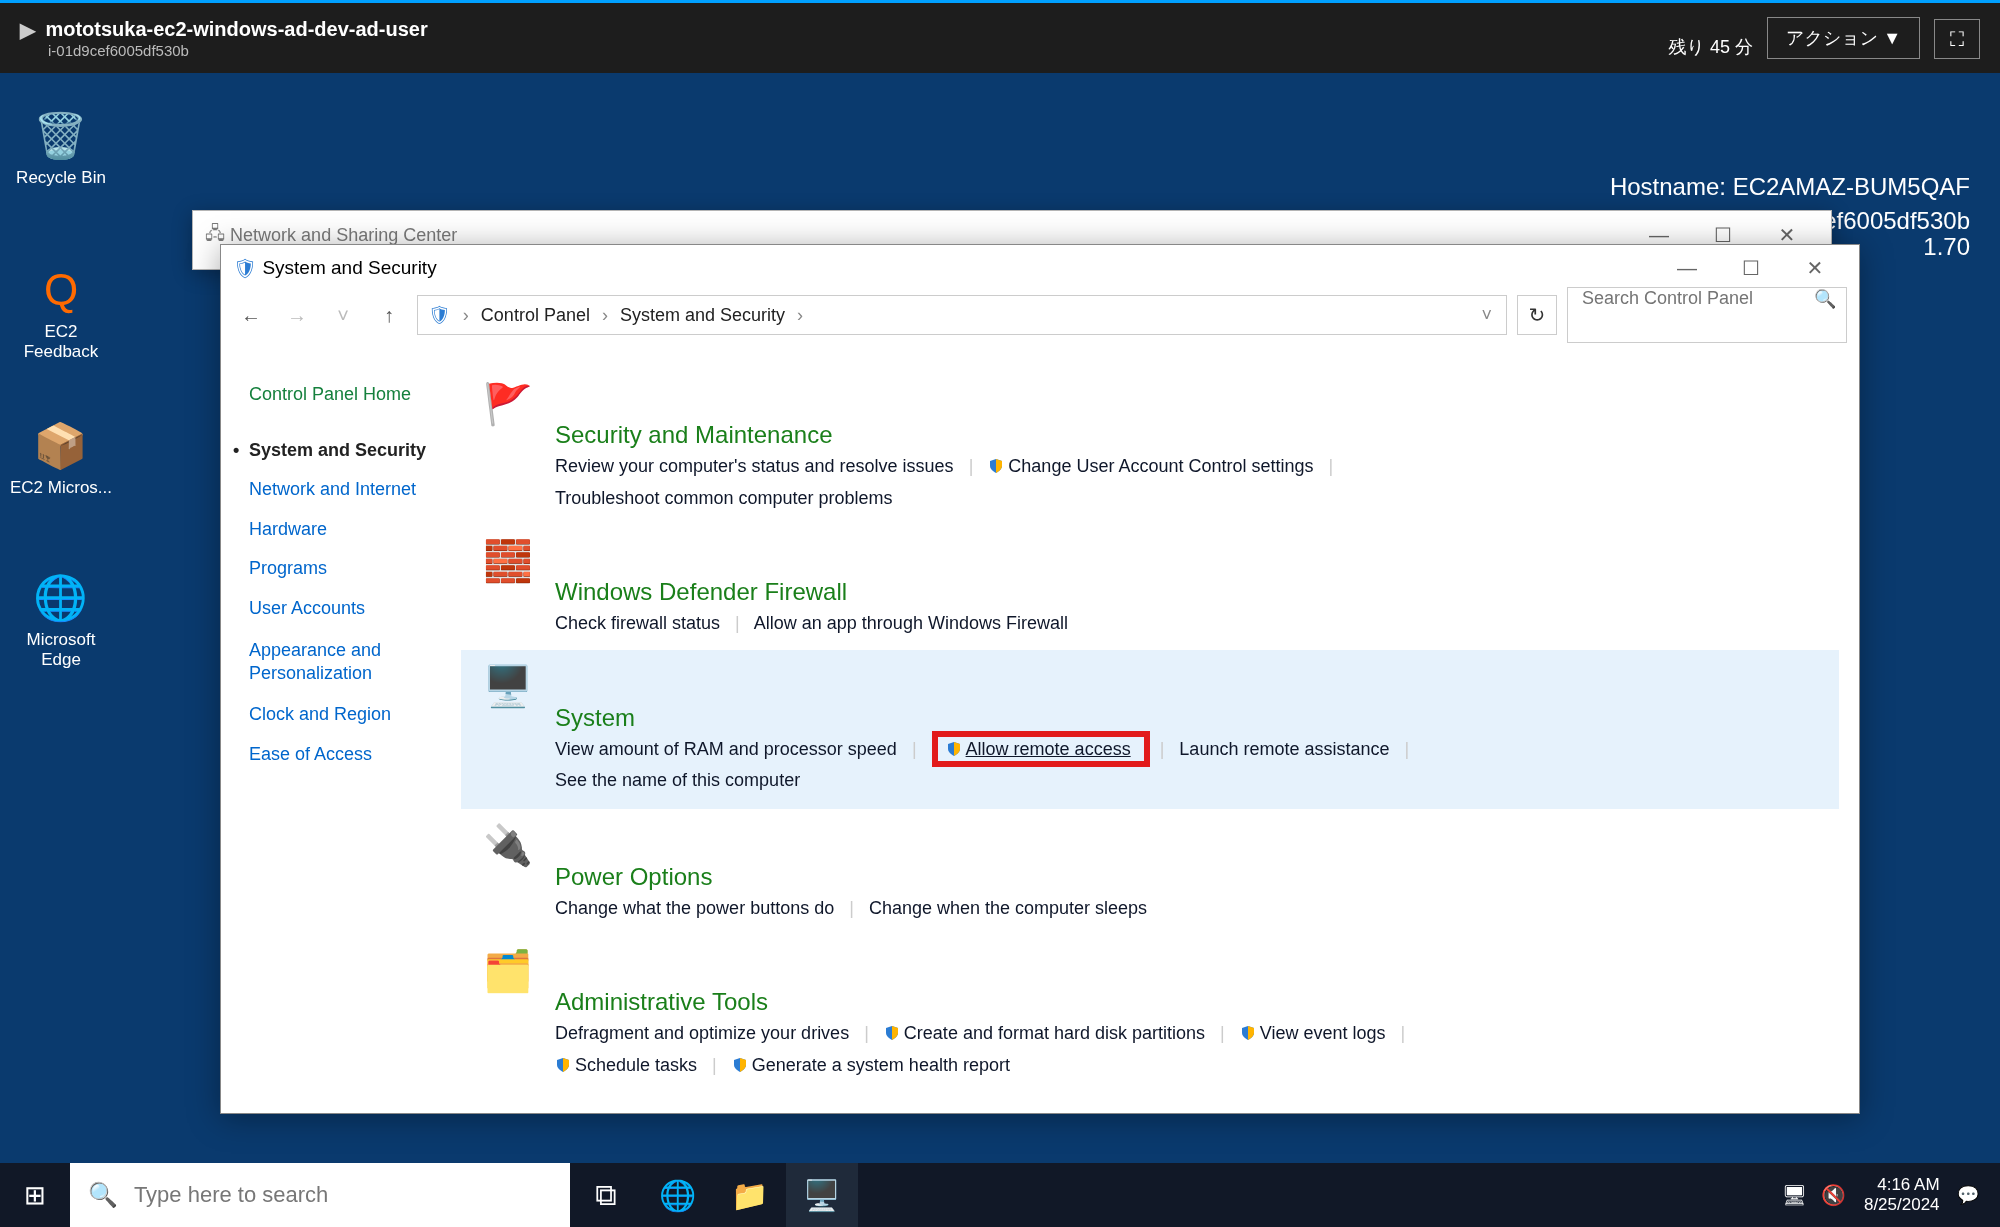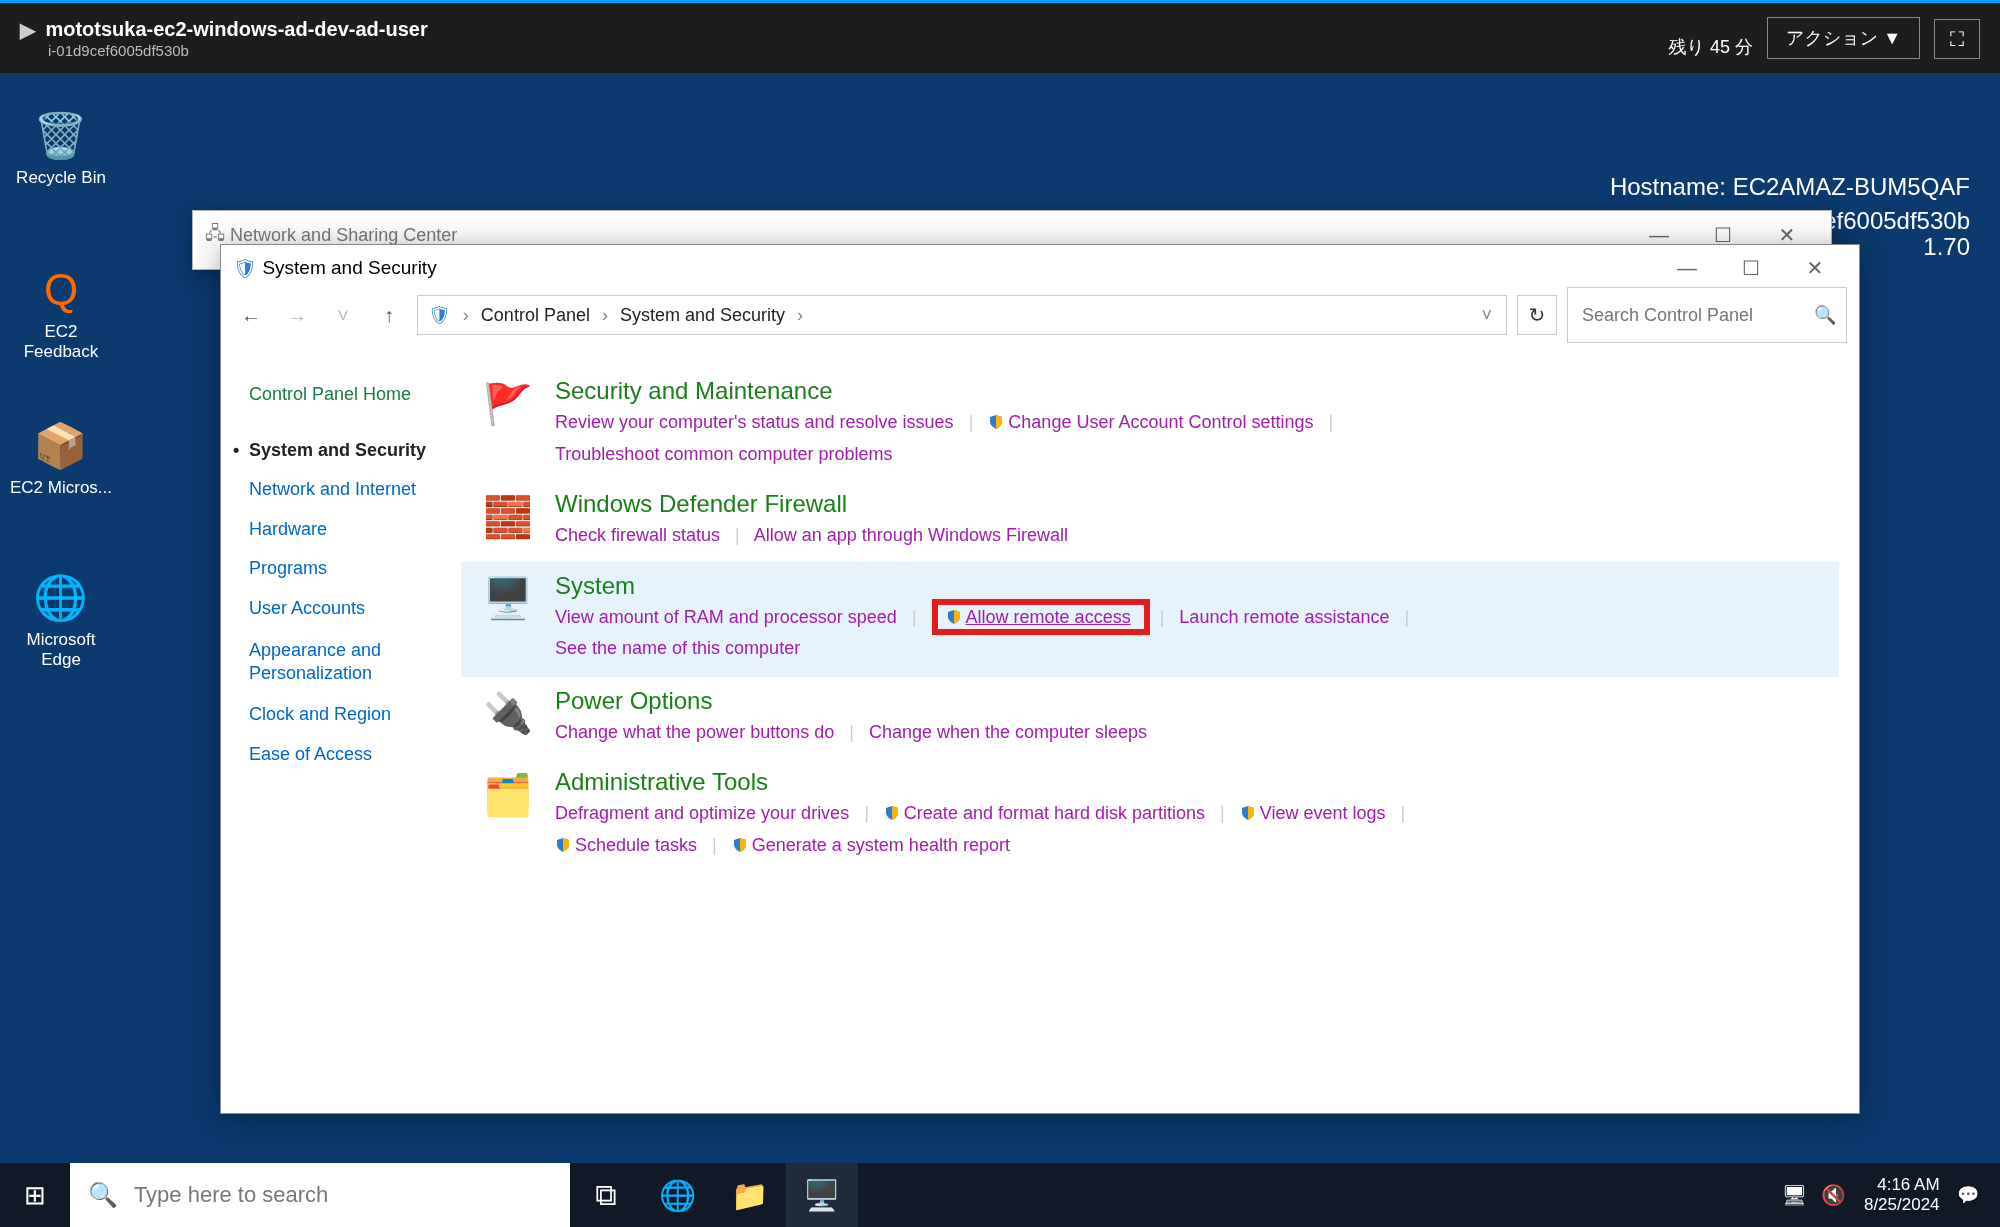--- a/index.html
+++ b/index.html
@@ -31,38 +31,38 @@
 
 .win-front { position:absolute; top:244px; left:220px; width:1640px; height:870px; background:#fff; border:1px solid #888; box-shadow:0 4px 30px rgba(0,0,0,0.35); display:flex; flex-direction:column; }
 .win-front .titlebar { height:46px; display:flex; align-items:center; padding:0 12px; font-size:19px; color:#000; }
 .win-front .titlebar .spacer { flex:1; }
 .win-front .addressbar { height:56px; display:flex; align-items:center; gap:10px; padding:0 12px 8px 12px; }
 .navbtn { width:36px; height:36px; display:flex; align-items:center; justify-content:center; color:#555; font-size:20px; cursor:pointer; }
 .addr-box { flex:1; height:40px; border:1px solid #ccc; display:flex; align-items:center; padding:0 10px; gap:8px; font-size:18px; color:#333; }
 .addr-box .crumb { cursor:pointer; color:#222; }
 .addr-box .chev { color:#888; padding:0 4px; }
 .refreshbtn { width:40px; height:40px; border:1px solid #ccc; display:flex; align-items:center; justify-content:center; cursor:pointer; font-size:20px; color:#333; }
-.searchbox { width:280px; height:56px; border:1px solid #ccc; display:flex; align-items:center; padding:0 10px 0 14px; color:#888; font-size:18px; }
+.searchbox { width:280px; height:56px; border:1px solid #ccc; display:flex; align-items:flex-start; padding:0 10px 0 14px; color:#888; font-size:18px; }
 .searchbox input { border:none; outline:none; flex:1; font-size:18px; color:#444; }
 .searchbox .sicon { color:#555; }
 
 .body { flex:1; display:flex; }
 .sidebar { width:250px; padding:28px 12px 28px 28px; font-size:18px; line-height:2.2; }
 .sidebar .item { color:#0066cc; cursor:pointer; }
 .sidebar .item.home { color:#15803d; }
 .sidebar .item.active { font-weight:700; color:#222; position:relative; }
 .sidebar .item.active::before { content:"•"; position:absolute; left:-16px; color:#222; }
 
 .content { flex:1; padding:20px 20px 20px 0; }
 .category { display:flex; gap:20px; padding:10px 0 10px 10px; }
 .category .cicon { width:54px; height:54px; display:flex; align-items:center; justify-content:center; font-size:40px; flex-shrink:0; }
 .category .cbody { flex:1; }
-.cat-title { color:#1a7f1a; font-size:24px; }
+.cat-title { color:#1a7f1a; font-size:24px;margin-top:44px; }
 .cat-links { font-size:18px; line-height:1.75; margin-top:2px; }
-.cat-links a { color:#a21caf; text-decoration:none; cursor:pointer; }
+.cat-links a { color:#0f172a; text-decoration:none; cursor:pointer; }
 .pipe { color:#ccc; margin:0 10px; }
 .shield-svg { display:inline-block; vertical-align:-2px; margin-right:4px; }
 
 .cat-highlight { background:#e6f2fc; margin-left:-10px; padding-left:20px; padding-top:10px; padding-bottom:12px; }
 .red-box { border:6px solid #e21b1b; padding:2px 8px; }
 
 
 .taskbar { position:absolute; left:0; right:0; bottom:0; height:64px; background:#111827; display:flex; align-items:center; color:#fff; }
 .start { width:70px; height:100%; display:flex; align-items:center; justify-content:center; font-size:26px; cursor:pointer; color:#fff; }
 .tb-search { flex:0 0 500px; height:100%; background:#fff; color:#777; display:flex; align-items:center; gap:16px; padding:0 18px; font-size:22px; }

